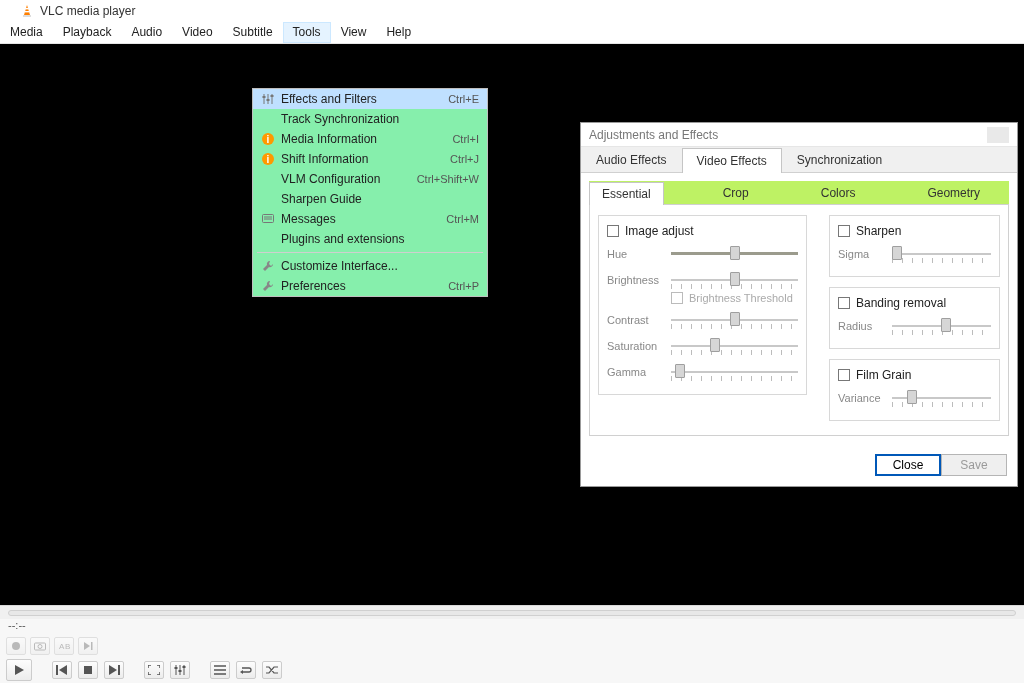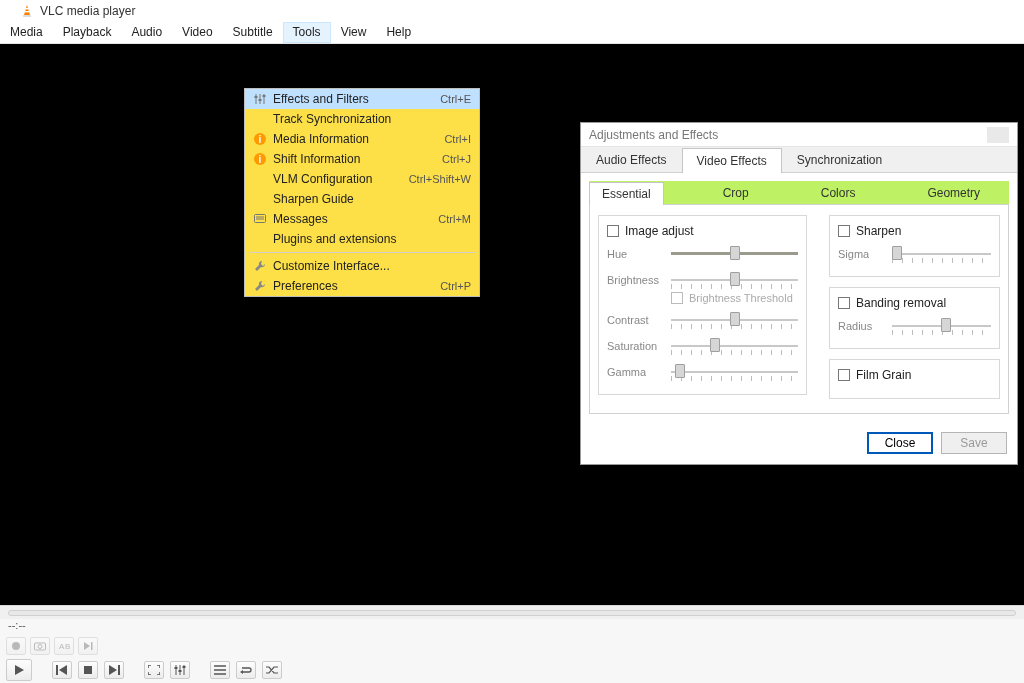--- a/index.html
+++ b/index.html
@@ -19,22 +19,22 @@
   .tbtn { width:20px; height:18px; border:1px solid #ccc; background:linear-gradient(#fdfdfd,#ececec); border-radius:2px; display:flex; align-items:center; justify-content:center;}
   .tbtn svg { display:block; }
   .tbtn.disabled { opacity:.55; }
   .spacer6 { width:8px; }
 
   
   .cone svg { display:block; }
 
   
   .dropdown {
-    position:absolute; left:244px; top:44px; width:236px;
-    background:#fde047; border:1px solid #bfbfbf; box-shadow:2px 3px 6px rgba(0,0,0,.25);
+    position:absolute; left:252px; top:44px; width:236px;
+    background:#86efac; border:1px solid #bfbfbf; box-shadow:2px 3px 6px rgba(0,0,0,.25);
     font-size:12px; color:#222; z-index:20;
   }
   .dropdown .drow { display:flex; align-items:center; height:20px; padding:0 8px 0 6px; }
   .dropdown .drow.hover { background:#bfe0ff; }
   .dropdown .dicon { width:18px; display:flex; justify-content:center; color:#777;}
   .dropdown .dlabel { flex:1; padding-left:4px;}
   .dropdown .dshort { color:#555; font-size:11px; padding-left:8px;}
   .dropdown .dsep { height:1px; background:#cfcfcf; margin:3px 4px;}
   .info-dot { width:12px;height:12px;border-radius:50%;background:#ff9900;color:#fff;font-size:10px;font-weight:bold;display:flex;align-items:center;justify-content:center;}
 
@@ -63,21 +63,21 @@
   .srow { display:flex; align-items:center; gap:8px; font-size:11px; color:#888; margin:6px 0 2px 0;}
   .srow .slabel { width:56px; }
   .slider { flex:1; position:relative; height:20px;}
   .slider .track { position:absolute; left:0; right:0; top:9px; height:2px; background:#c8c8c8;}
   .slider .track.filled { background:#9b9b8d; height:3px; top:8px;}
   .slider .thumb { position:absolute; top:2px; width:10px; height:14px; background:#d6d6d6; border:1px solid #9f9f9f; border-radius:1px;}
   .slider .ticks { position:absolute; left:0; right:0; top:14px; height:5px;
     background:repeating-linear-gradient(90deg,#bcbcbc 0 1px,transparent 1px 10px);}
   .subchk { margin-left:64px; display:flex; align-items:center; gap:6px; font-size:11px; color:#aaa;}
   .subchk .chkbox { border-color:#bbb;}
-  .dlg-foot { display:flex; justify-content:flex-end; gap:8px; padding:10px; }
+  .dlg-foot { display:flex; justify-content:flex-end; gap:0; padding:10px; }
   .dbtn { min-width:66px; height:22px; font-size:12px; background:#f3f3f3; border:1px solid #b5b5b5; display:flex; align-items:center; justify-content:center;}
   .dbtn.primary { border:2px solid #0058b8; background:#fff;}
   .dbtn.disabled { color:#9a9a9a; background:#efefef;}
 </style>
 </head>
 <body>
 
 <div class="window">
 
   <div class="titlebar">
@@ -281,20 +281,28 @@
                     <div class="ticks"></div>
                     <div class="thumb" style="left:calc(55% - 5px)"></div>
                   </div>
                 </div>
             </div>
             <div class="group">
               <div class="chkrow">
                   <span class="chkbox"></span>
                   <span>Film Grain</span>
                 </div>
+              <div class="srow">
+                  <span class="slabel" style="width:46px">Variance</span>
+                <div class="slider">
+                    <div class="track"></div>
+                    <div class="ticks"></div>
+                    <div class="thumb" style="left:calc(20% - 5px)"></div>
+                  </div>
+                </div>
             </div>
           </div>
         </div>
       </div>
       <div class="dlg-foot">
         <div class="dbtn primary">Close</div>
         <div class="dbtn disabled">Save</div>
       </div>
     </div>
 

